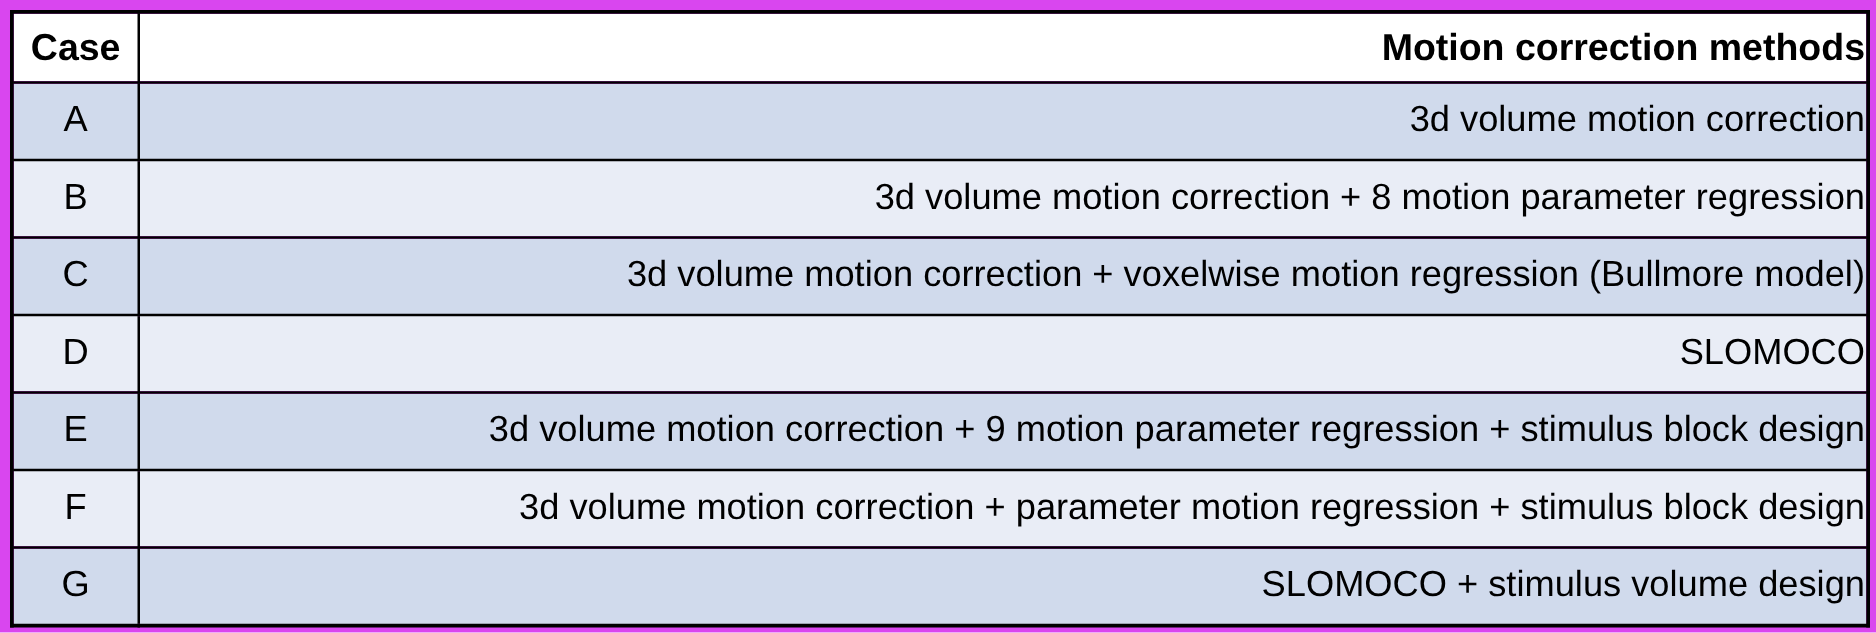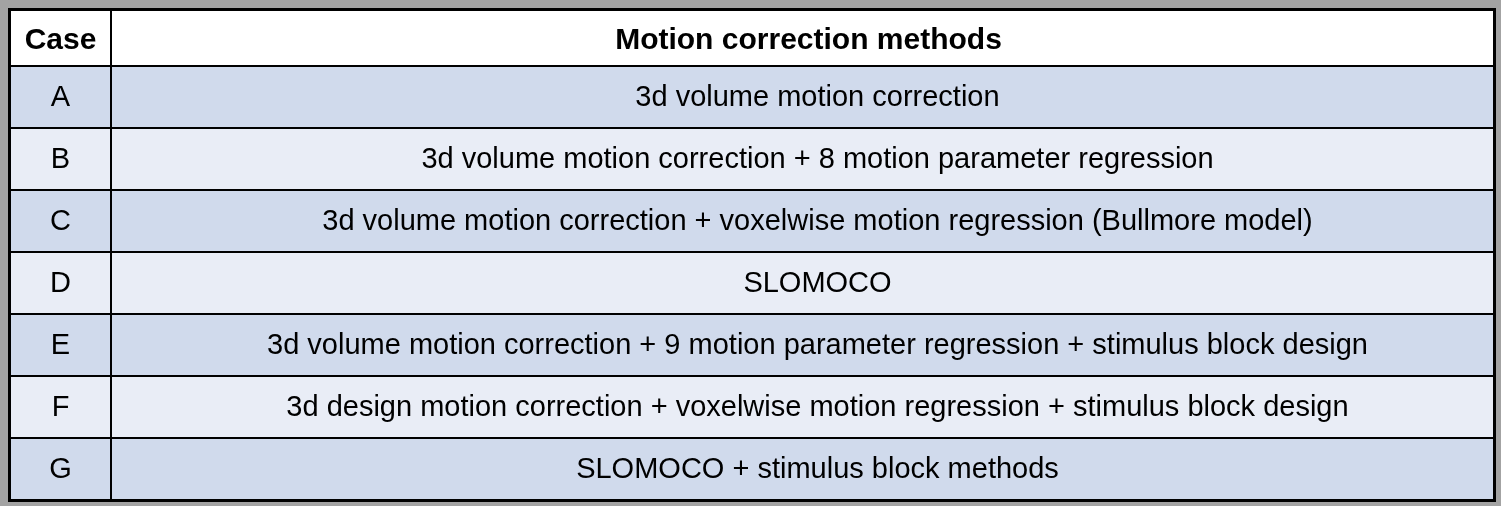--- a/index.html
+++ b/index.html
@@ -4,21 +4,21 @@
 <style>
   html, body {
     margin: 0;
     padding: 0;
     background: #ffffff;
   }
   .stage {
     position: relative;
     width: 1501px;
     height: 506px;
-    background: #a3a3a3;
+    background: #d946ef;
     font-family: "Liberation Sans", sans-serif;
     color: #000000;
     overflow: hidden;
   }
   table.mc-table {
     position: absolute;
     left: 8px;
     top: 8px;
     width: 1488px;
     border-collapse: collapse;
@@ -37,28 +37,28 @@
     width: 97px;
   }
   thead th {
     background: #ffffff;
     height: 52px;
     font-size: 30px;
     font-weight: bold;
     border-bottom-width: 3px;
   }
   thead th.case-col { text-align: center; }
-  thead th.methods-col { text-align: center; padding-left: 13px; }
+  thead th.methods-col { text-align: right; padding-left: 13px; }
   tbody td {
     height: 58px;
     font-size: 29px;
     font-weight: normal;
   }
   td.case-cell { text-align: center; }
-  td.method-cell { text-align: center; padding-left: 31px; }
+  td.method-cell { text-align: right; padding-left: 31px; }
   tr.shade-dark td { background: #d0daec; }
   tr.shade-light td { background: #e9edf6; }
 </style>
 </head>
 <body>
 
 <div class="stage">
   <table class="mc-table">
     <thead>
       <tr>
@@ -82,21 +82,21 @@
         <tr class="shade-light">
           <td class="case-cell">D</td>
           <td class="method-cell">SLOMOCO</td>
         </tr>
         <tr class="shade-dark">
           <td class="case-cell">E</td>
           <td class="method-cell">3d volume motion correction + 9 motion parameter regression + stimulus block design</td>
         </tr>
         <tr class="shade-light">
           <td class="case-cell">F</td>
-          <td class="method-cell">3d design motion correction + voxelwise motion regression + stimulus block design</td>
+          <td class="method-cell">3d volume motion correction + parameter motion regression + stimulus block design</td>
         </tr>
         <tr class="shade-dark">
           <td class="case-cell">G</td>
-          <td class="method-cell">SLOMOCO + stimulus block methods</td>
+          <td class="method-cell">SLOMOCO + stimulus volume design</td>
         </tr>
       </tbody>
   </table>
 </div>
 
 </body></html>

